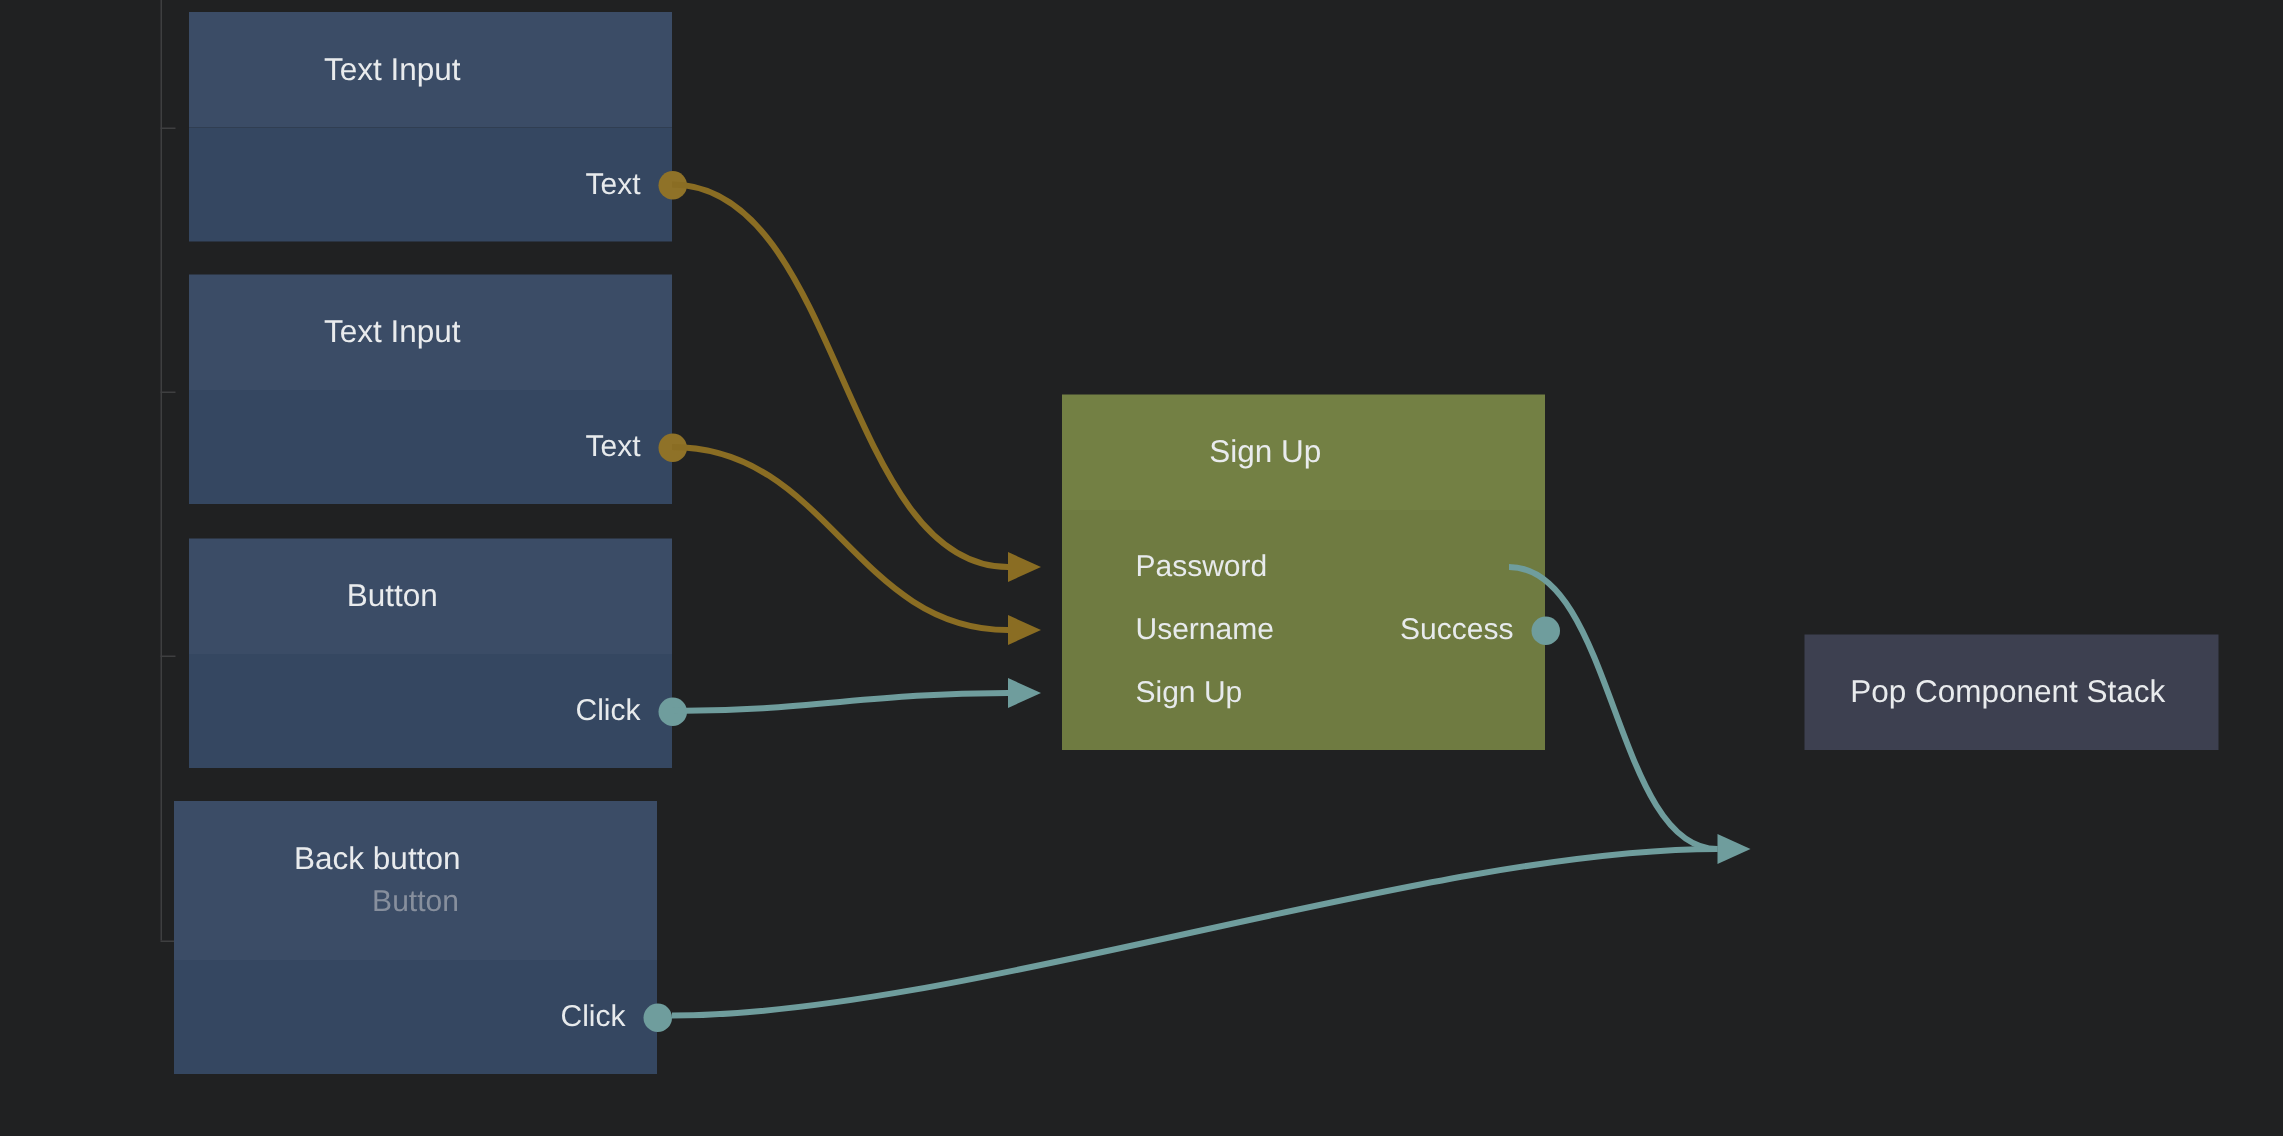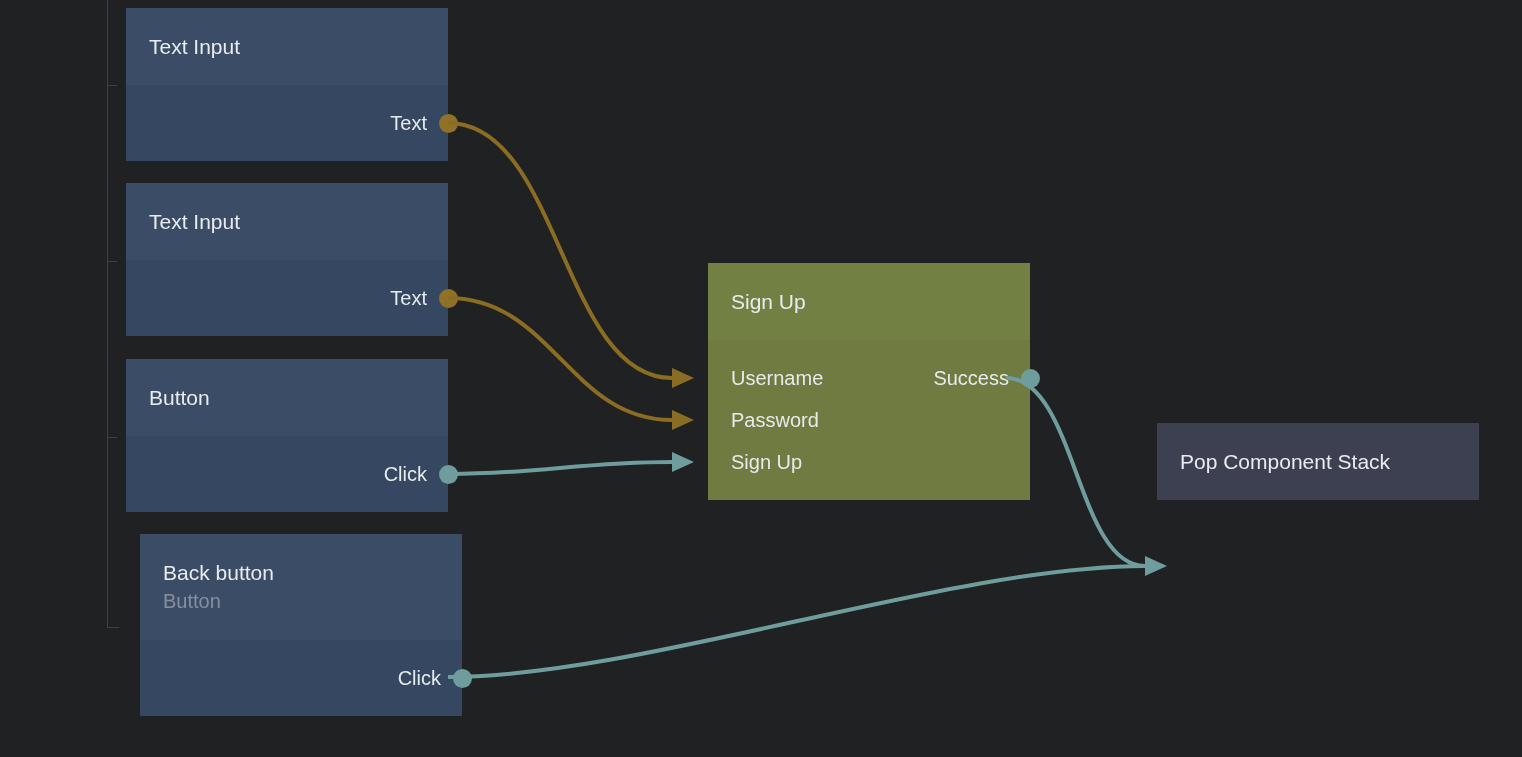--- a/index.html
+++ b/index.html
@@ -6,20 +6,21 @@
   body {
     font-family: "Liberation Sans", "DejaVu Sans", sans-serif;
     background: var(--canvas-bg, #202122);
   }
   #canvas {
     position: relative;
     width: 1522px;
     height: 757px;
     overflow: hidden;
     background: var(--canvas-bg, #202122);
+    text-align: center;
   }
 
   
   .guide {
     position: absolute;
     background: var(--guide-line, #3e3f40);
   }
 
   
   #wires {
@@ -55,29 +56,30 @@
     font-size: 20px;
     line-height: 29px;
     color: var(--subtitle-text, #878f9d);
   }
   .node-body { padding: 17px 0; }
 
   .node.blue  .node-header { background: var(--node-blue-header); }
   .node.blue  .node-body   { background: var(--node-blue-body); }
   .node.green .node-header { background: var(--node-green-header); }
   .node.green .node-body   { background: var(--node-green-body); }
-  .node.gray  .node-header { background: var(--node-gray-header); }
+  .node.gray  .node-header { background: var(--node-gray-header); margin-left: 46px; }
   .node.gray  .node-body   { background: var(--node-gray-body); }
 
   .port-row {
     position: relative;
     height: 42px;
     display: flex;
     align-items: center;
     padding: 0 21px 0 23px;
+    margin-left: 26px;
   }
   .port-row.out-only { justify-content: flex-end; }
   .port-label {
     font-size: 20px;
     color: var(--port-text, #e7eaec);
     white-space: nowrap;
   }
   .port-row .spacer { flex: 1; }
   .port-dot {
     position: absolute;
@@ -148,48 +150,48 @@
       <div class="node-title">Button</div>
     </div>
     <div class="node-body">
       <div class="port-row out-only">
         <span class="port-label">Click</span>
         <span class="port-dot teal"></span>
       </div>
     </div>
   </div>
 
-  <div class="node blue" style="left:140px; top:534px;">
+  <div class="node blue" style="left:116px; top:534px;">
     <div class="node-header">
       <div class="node-title">Back button</div>
       <div class="node-subtitle">Button</div>
     </div>
     <div class="node-body">
       <div class="port-row out-only">
         <span class="port-label">Click</span>
         <span class="port-dot teal"></span>
       </div>
     </div>
   </div>
 
   <div class="node green" style="left:708px; top:263px;">
     <div class="node-header">
       <div class="node-title">Sign Up</div>
     </div>
     <div class="node-body">
+      <div class="port-row">
+        <span class="port-label">Password</span>
+      </div>
       <div class="port-row">
         <span class="port-label">Username</span>
         <span class="spacer"></span>
         <span class="port-label">Success</span>
         <span class="port-dot teal"></span>
       </div>
       <div class="port-row">
-        <span class="port-label">Password</span>
-      </div>
-      <div class="port-row">
         <span class="port-label">Sign Up</span>
       </div>
     </div>
   </div>
 
   <div class="node gray" style="left:1157px; top:423px;">
     <div class="node-header">
       <div class="node-title">Pop Component Stack</div>
     </div>
   </div>

